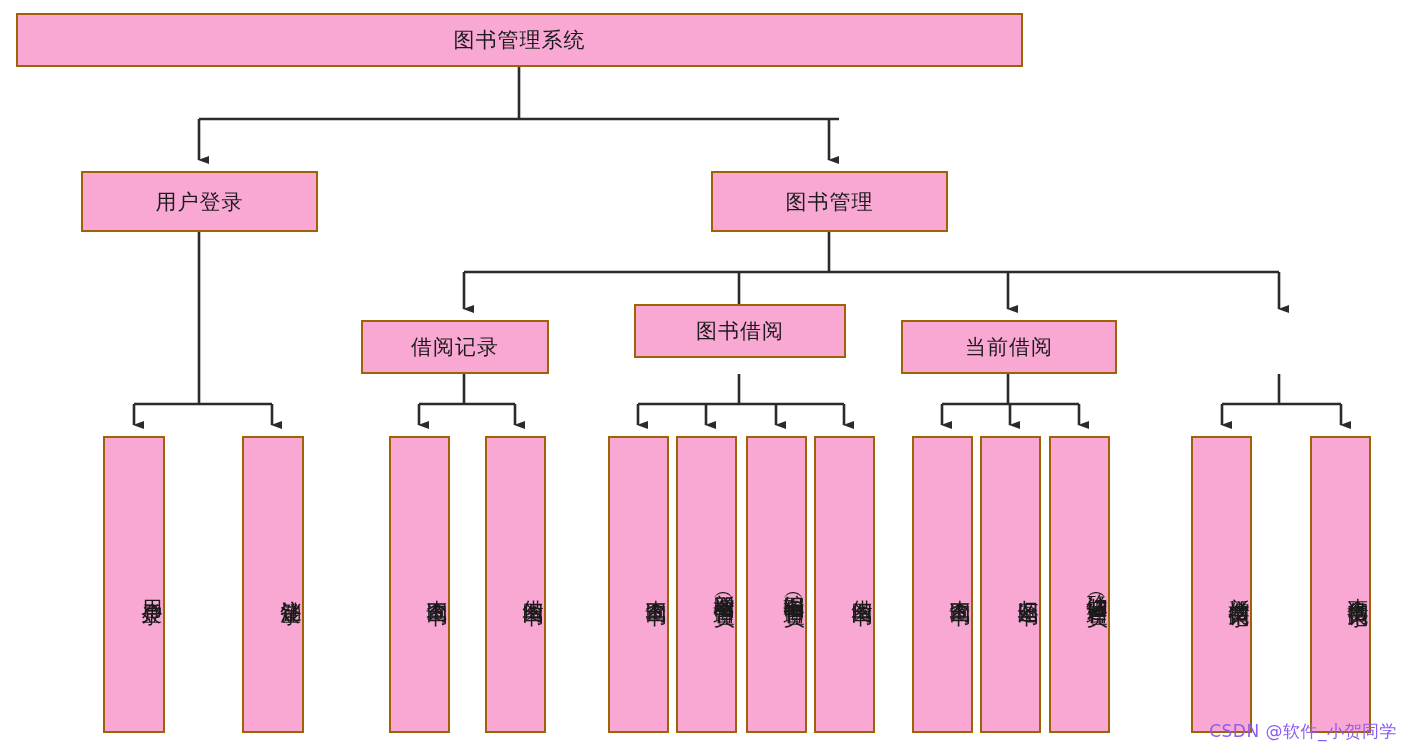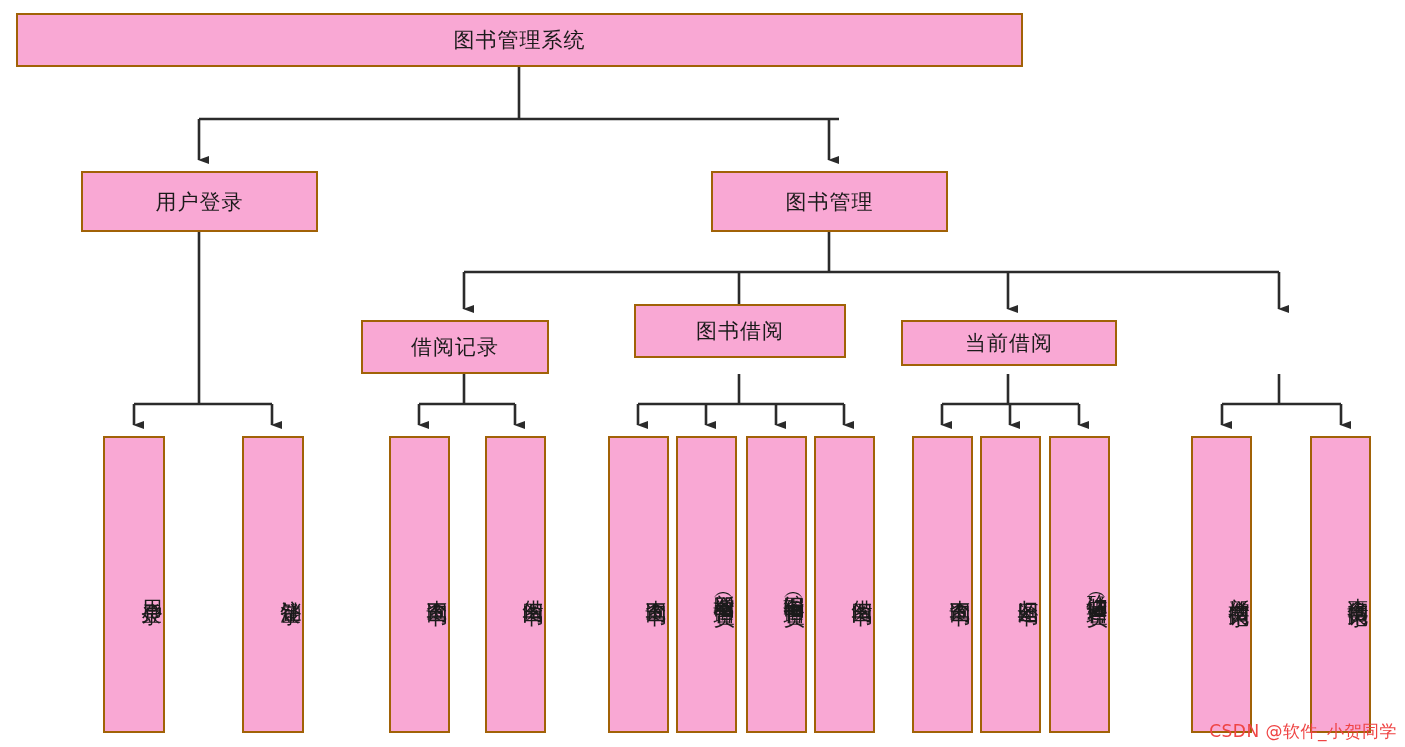--- a/index.html
+++ b/index.html
@@ -46,21 +46,21 @@
   }
   #edges{
     position:absolute;left:0;top:0;width:1405px;height:747px;
     pointer-events:none;
   }
   .watermark{
     position:absolute;
     right:8px;
     bottom:4px;
     font-size:17px;
-    color:#ef4444;
+    color:#8b5cf6;
     letter-spacing:0.5px;
     white-space:nowrap;
   }
 </style>
 </head>
 <body>
 
 <div id="diagram">
 
   <svg id="edges" viewBox="0 0 1405 747" width="1405" height="747" xmlns="http://www.w3.org/2000/svg">
@@ -123,21 +123,21 @@
   <div class="node horiz" style="left:711px;top:171px;width:237px;height:61px;">
     <span class="label">图书管理</span>
   </div>
 
   <div class="node horiz" style="left:361px;top:320px;width:188px;height:54px;">
     <span class="label">借阅记录</span>
   </div>
   <div class="node horiz" style="left:634px;top:304px;width:212px;height:54px;">
     <span class="label">图书借阅</span>
   </div>
-  <div class="node horiz" style="left:901px;top:320px;width:216px;height:46px;">
+  <div class="node horiz" style="left:901px;top:320px;width:216px;height:54px;">
     <span class="label">当前借阅</span>
   </div>
 
   <div class="node vert" style="left:103px;top:436px;width:62px;height:297px;">
     <span class="label">用户登录</span>
   </div>
   <div class="node vert" style="left:242px;top:436px;width:62px;height:297px;">
     <span class="label">注销登录</span>
   </div>
 

